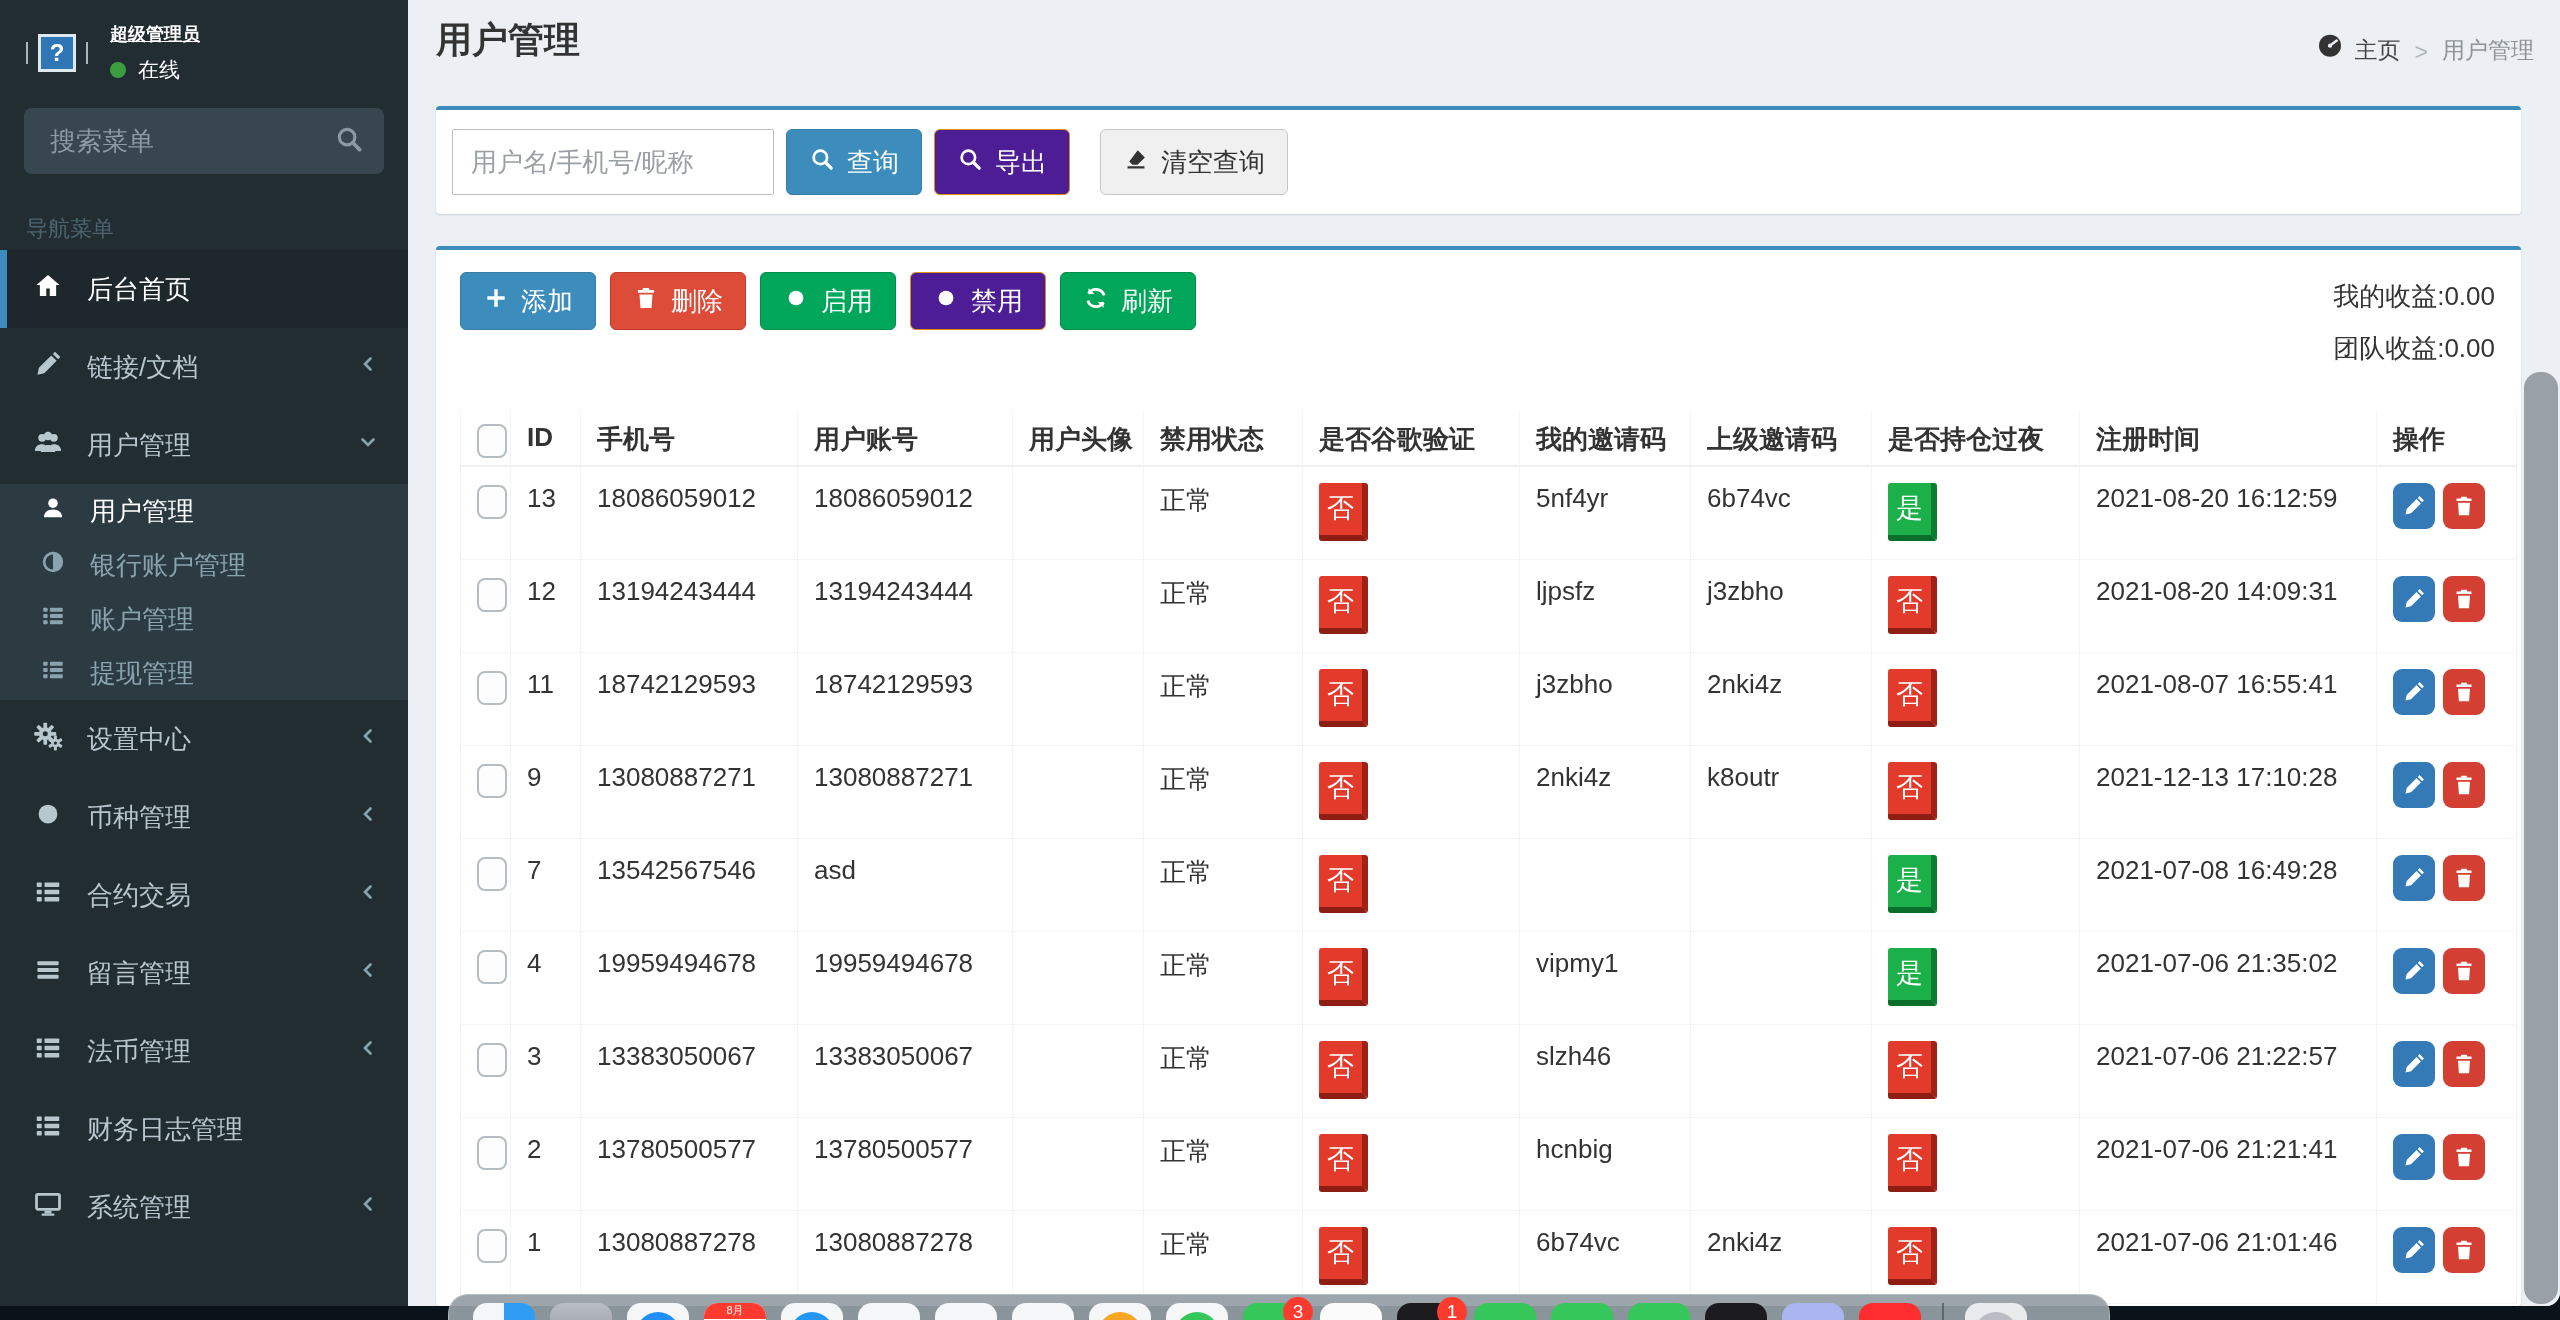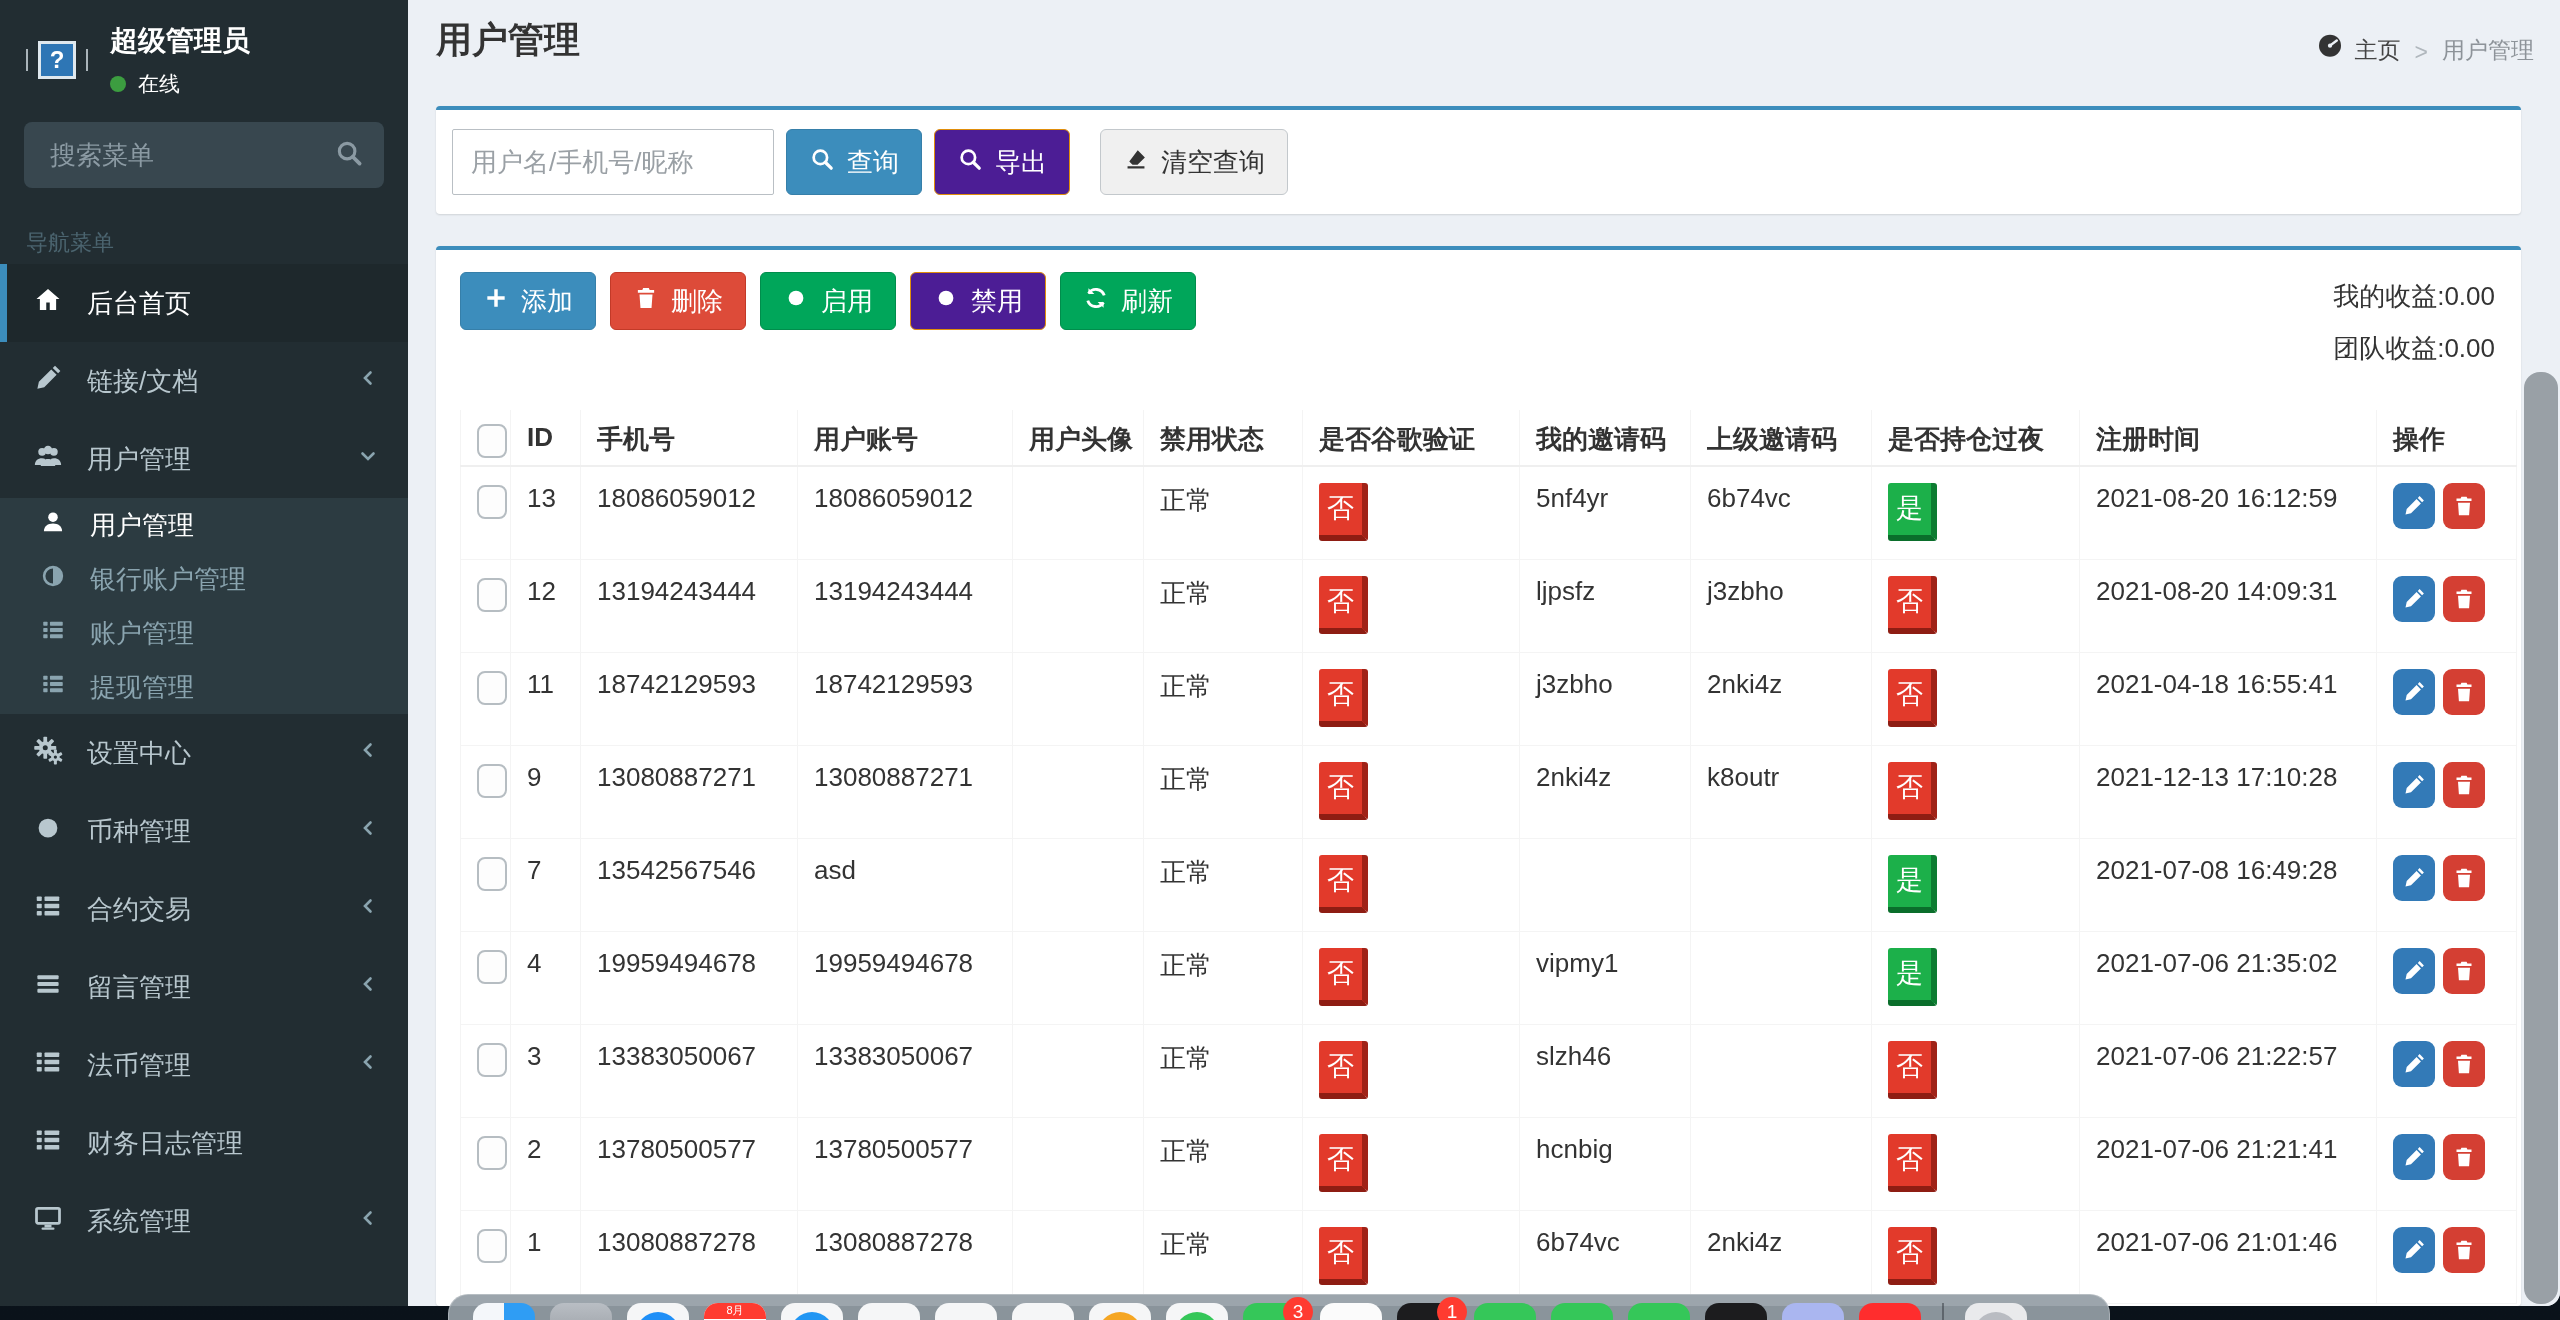--- a/index.html
+++ b/index.html
@@ -11,21 +11,21 @@
   .window { position:absolute; left:0; top:0; right:0; bottom:14px;
     background:#ecf0f5; border-radius:0 0 14px 0; overflow:hidden; }
 
   
   .sidebar { position:absolute; left:0; top:0; width:408px; height:100%; background:#222d32; }
   .user-panel { display:flex; align-items:center; gap:20px; padding:22px 24px 10px 24px; }
   .avatar { position:relative; width:66px; height:62px; display:flex; align-items:center; justify-content:center; }
   .avatar .tick { width:2px; height:22px; background:#aab4ba; }
   .avatar .qbox { width:38px; height:38px; margin:0 10px; background:#2e76b5; border:3px solid #dfe8ee;
     color:#fff; font-size:24px; font-weight:700; display:flex; align-items:center; justify-content:center; }
-  .user-name { color:#fff; font-size:28px; font-weight:700; margin-bottom:10px; }
+  .user-name { color:#fff; font-size:18px; font-weight:700; margin-bottom:10px;text-decoration:underline; }
   .user-status { color:#fff; font-size:21px; display:flex; align-items:center; gap:12px; }
   .user-status .dot { width:16px; height:16px; border-radius:50%; background:#3c9d40; display:inline-block; }
   .sidebar-search { position:relative; margin:14px 24px 0 24px; height:66px; background:#38474f; border-radius:8px; }
   .sidebar-search input { width:100%; height:100%; background:transparent; border:none; outline:none;
     color:#d4dde2; font-size:26px; padding:0 70px 0 26px; font-family:inherit; }
   .sidebar-search input::placeholder { color:#8b9aa3; }
   .sidebar-search .s-ico { position:absolute; right:20px; top:16px; color:#8b9aa3; }
   .nav-label { padding:40px 26px 6px 26px; color:#4b646f; font-size:22px; }
   .menu-item { position:relative; height:78px; display:flex; align-items:center; gap:24px;
     padding:0 28px 0 26px; color:#b8c7ce; font-size:26px; cursor:pointer; border-left:7px solid transparent; }
@@ -485,21 +485,21 @@
               <td class="c-check"><span class="cbx"></span></td>
               <td class="c-id">11</td>
               <td>18742129593</td>
               <td>18742129593</td>
               <td></td>
               <td>正常</td>
               <td><span class="badge3d red">否</span></td>
               <td>j3zbho</td>
               <td>2nki4z</td>
               <td><span class="badge3d red">否</span></td>
-              <td>2021-04-18 16:55:41</td>
+              <td>2021-08-07 16:55:41</td>
               <td><button class="op edit">
                   <svg class="ic " viewBox="0 0 24 24" aria-hidden="true">
                     <path fill="currentColor" d="M3.5 20.5 4.7 15l9.9-9.9 4.3 4.3-9.9 9.9zM15.8 3.9l1.8-1.8 4.3 4.3-1.8 1.8z"></path>
                   </svg>
                 </button><button class="op del">
                   <svg class="ic " viewBox="0 0 24 24" aria-hidden="true">
                     <path fill="currentColor" d="M9.4 2.8h5.2l.8 1.7h4.1v2.6H4.5V4.5h4.1zM6 8.7h12l-.9 12.5H6.9z"></path>
                     <g stroke="#fff" stroke-width="1.4">
                       <line x1="9.6" y1="11" x2="9.9" y2="18.8"></line>
                       <line x1="12" y1="11" x2="12" y2="18.8"></line>

